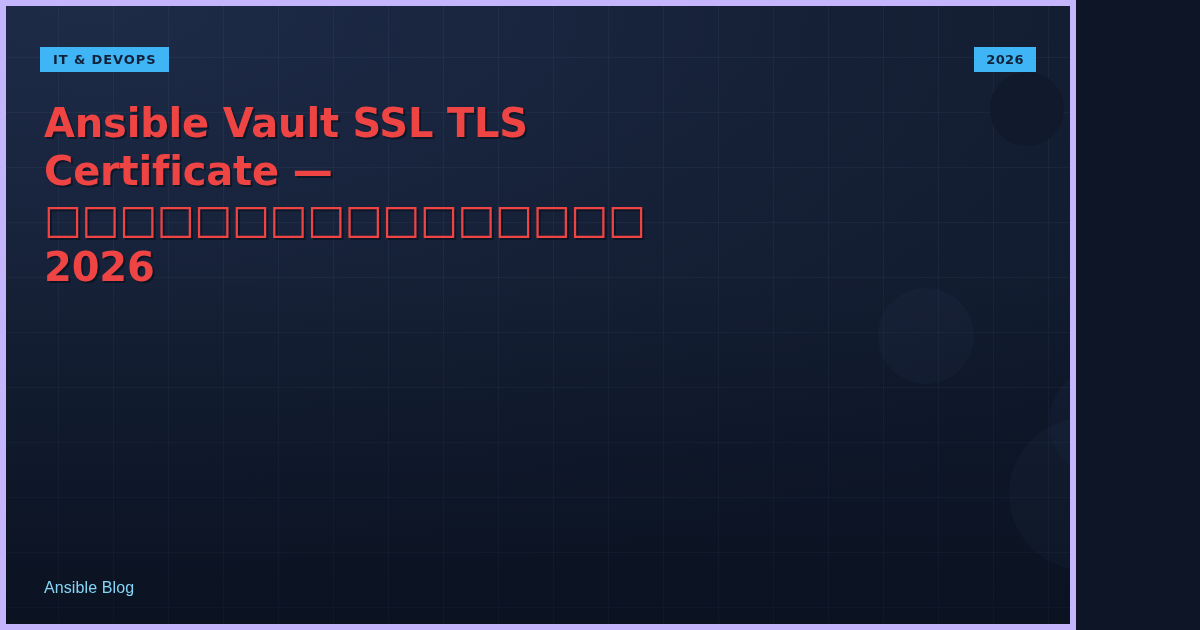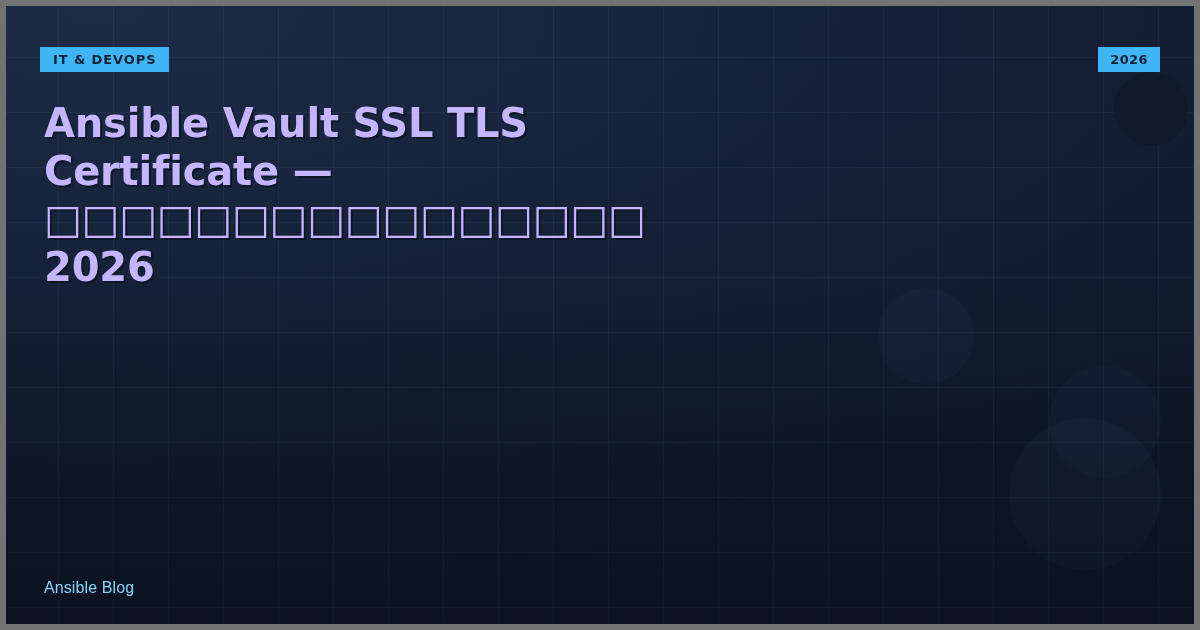--- a/index.html
+++ b/index.html
@@ -10,24 +10,24 @@
   body {
     width: 1200px;
     height: 630px;
     overflow: hidden;
     font-family: "DejaVu Sans", "Liberation Sans", sans-serif;
   }
 
   
   .og-card {
     position: relative;
-    width: 1200px;
+    width: 1076px;
     height: 630px;
     box-sizing: border-box;
-    border: 6px solid #737373;
+    border: 6px solid #c4b5fd;
     background: #16213a;
     overflow: hidden;
   }
 
   
   .bg-base {
     position: absolute;
     inset: 0;
     background:
       radial-gradient(130% 95% at 8% 0%, #1e2b47 0%, #1a2640 26%, #152036 55%, #101a2d 100%);
@@ -120,21 +120,21 @@
     font-weight: 700;
     letter-spacing: 0.4px;
     padding: 6px 12px 6px 12px;
     line-height: 13px;
     white-space: nowrap;
   }
 
   .title {
     margin: 26px 0 0 4px;
     max-width: 740px;
-    color: #c4b5fd;
+    color: #ef4444;
     font-size: 40px;
     font-weight: 700;
     line-height: 48px;
     letter-spacing: -0.2px;
     text-shadow: 2px 2px 0 rgba(6,12,24,0.55);
     word-break: normal;
   }
   .title .tofu {
     font-family: "DejaVu Sans", sans-serif;
   }

